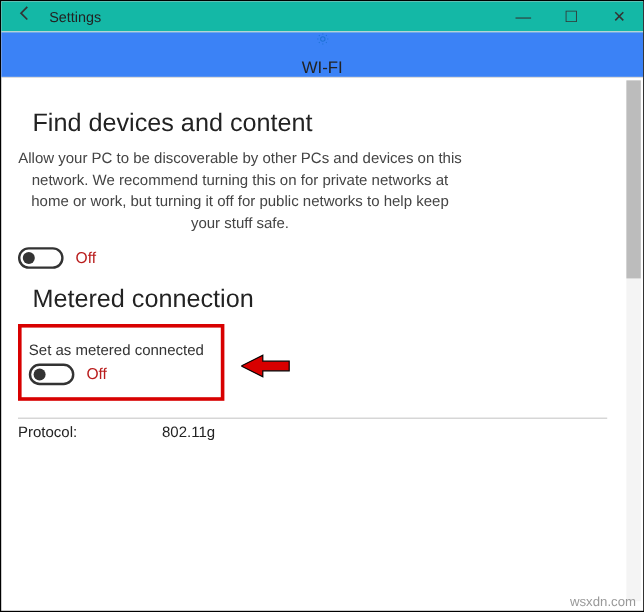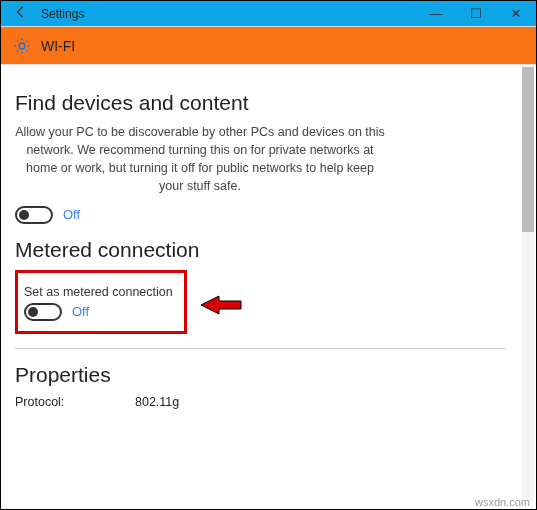--- a/index.html
+++ b/index.html
@@ -8,21 +8,21 @@
     font-family: "Segoe UI", Arial, sans-serif;
     background: #fff;
     width: 537px;
     height: 510px;
     border: 1px solid #000;
     position: relative;
     overflow: hidden;
   }
   .titlebar {
     height: 26px;
-    background: #0ea5e9;
+    background: #14b8a6;
     display: flex;
     align-items: center;
     border-bottom: 1px solid #ddd;
   }
   .titlebar .back {
     width: 40px;
     text-align: center;
     font-size: 16px;
     color: #333;
     cursor: pointer;
@@ -38,26 +38,27 @@
   .titlebar .winbtns .btn {
     width: 40px;
     text-align: center;
     font-size: 13px;
     color: #333;
     cursor: pointer;
     font-family: Arial, sans-serif;
   }
   .header {
     height: 38px;
-    background: #f97316;
+    background: #3b82f6;
     display: flex;
     align-items: center;
     padding: 0 12px;
     gap: 10px;
     border-bottom: 1px solid #ddd;
+    flex-direction: column;
   }
   .gear {
     width: 18px; height: 18px;
     color: #1e73d6;
   }
   .header .page-title {
     font-size: 14px;
     color: #222;
   }
   .content-wrap {
@@ -65,21 +66,21 @@
     top: 64px; left: 0; right: 0; bottom: 0;
     overflow: hidden;
   }
   .content {
     padding: 12px 30px 12px 14px;
   }
   h2.section {
     font-weight: 400;
     font-size: 21px;
     color: #222;
-    margin: 14px 0 8px 0;
+    margin: 14px 0 8px 12px;
   }
   p.desc {
     font-size: 12.5px;
     color: #444;
     line-height: 1.45;
     margin: 4px 0 10px 0;
     max-width: 370px;
     text-align: center;
   }
   .toggle-row {
@@ -99,21 +100,21 @@
   .toggle::after {
     content: "";
     position: absolute;
     left: 2px; top: 2px;
     width: 10px; height: 10px;
     border-radius: 50%;
     background: #333;
   }
   .toggle-label {
     font-size: 13px;
-    color: #3b82f6;
+    color: #b91c1c;
   }
   .sublabel {
     font-size: 12.5px;
     color: #333;
     margin: 6px 0 4px 0;
   }
   .highlight-box {
     border: 3px solid #d80000;
     padding: 6px 8px 6px 6px;
     width: 172px;
@@ -194,34 +195,33 @@
   <p class="desc">Allow your PC to be discoverable by other PCs and devices on this network. We recommend turning this on for private networks at home or work, but turning it off for public networks to help keep your stuff safe.</p>
   <div class="toggle-row">
     <div class="toggle"></div>
     <span class="toggle-label">Off</span>
   </div>
 
   <h2 class="section">Metered connection</h2>
 
   <div style="position:relative;">
     <div class="highlight-box">
-      <div class="sublabel">Set as metered connection</div>
+      <div class="sublabel">Set as metered connected</div>
       <div class="toggle-row">
         <div class="toggle"></div>
         <span class="toggle-label">Off</span>
       </div>
     </div>
     <svg class="arrow" width="44" height="22">
       <polygon points="0,11 18,2 18,7 40,7 40,15 18,15 18,20" fill="#d80000" stroke="#000" stroke-width="1"></polygon>
     </svg>
   </div>
 
   <hr class="sep">
 
-  <h2 class="section">Properties</h2>
   <div class="props">
     <div class="props-row">
       <div class="k">Protocol:</div>
       <div>802.11g</div>
     </div>
 
   </div>
 
 </div>
 </div>

